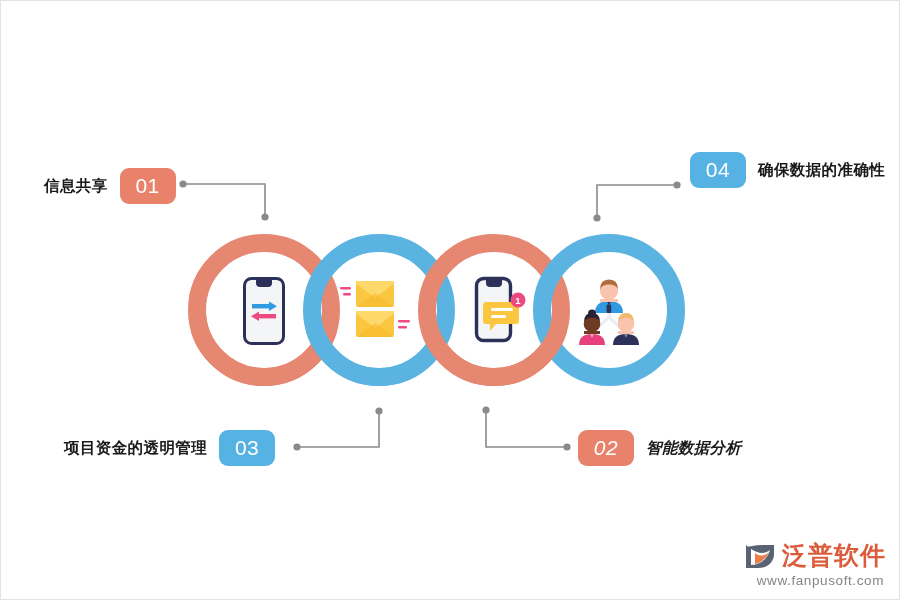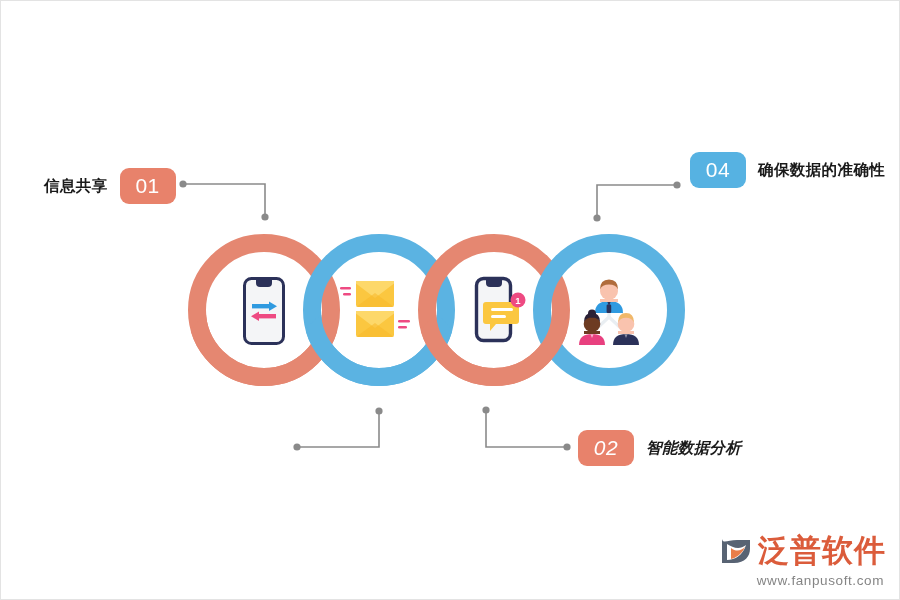--- a/index.html
+++ b/index.html
@@ -97,21 +97,21 @@
     display: flex;
     flex-direction: column;
     align-items: flex-end;
     opacity: 0.92;
   }
   .wm-row {
     display: flex;
     align-items: center;
   }
   .wm-text {
-    font-size: 31px;
+    font-size: 25px;
     font-weight: bold;
     color: #d94f2b;
     letter-spacing: 1px;
     margin-left: 5px;
   }
   .wm-url {
     font-size: 13.5px;
     color: #7a7a7a;
     letter-spacing: 0.6px;
     margin-top: 1px;
@@ -155,20 +155,24 @@
   <div class="callout" style="left:44px; top:168px;justify-content:center;">
     <span class="cap cap-left">信息共享</span>
     <span class="badge badge-coral">01</span>
   </div>
 
   <div class="callout" style="left:690px; top:152px;">
     <span class="badge badge-blue">04</span>
     <span class="cap cap-right">确保数据的准确性</span>
   </div>
 
+  <div class="callout" style="left:64px; top:430px;">
+    <span class="cap cap-left">项目资金的透明管理</span>
+    <span class="badge badge-blue">03</span>
+  </div>
 
   <div class="callout" style="left:578px; top:430px;font-style:italic;">
     <span class="badge badge-coral">02</span>
     <span class="cap cap-right">智能数据分析</span>
   </div>
 
   <div class="ring ring-coral" style="left:188px; top:234px; width:152px; height:152px;"></div>
 
   <div class="ring ring-blue" style="left:303px; top:234px; width:152px; height:152px;"></div>
 

